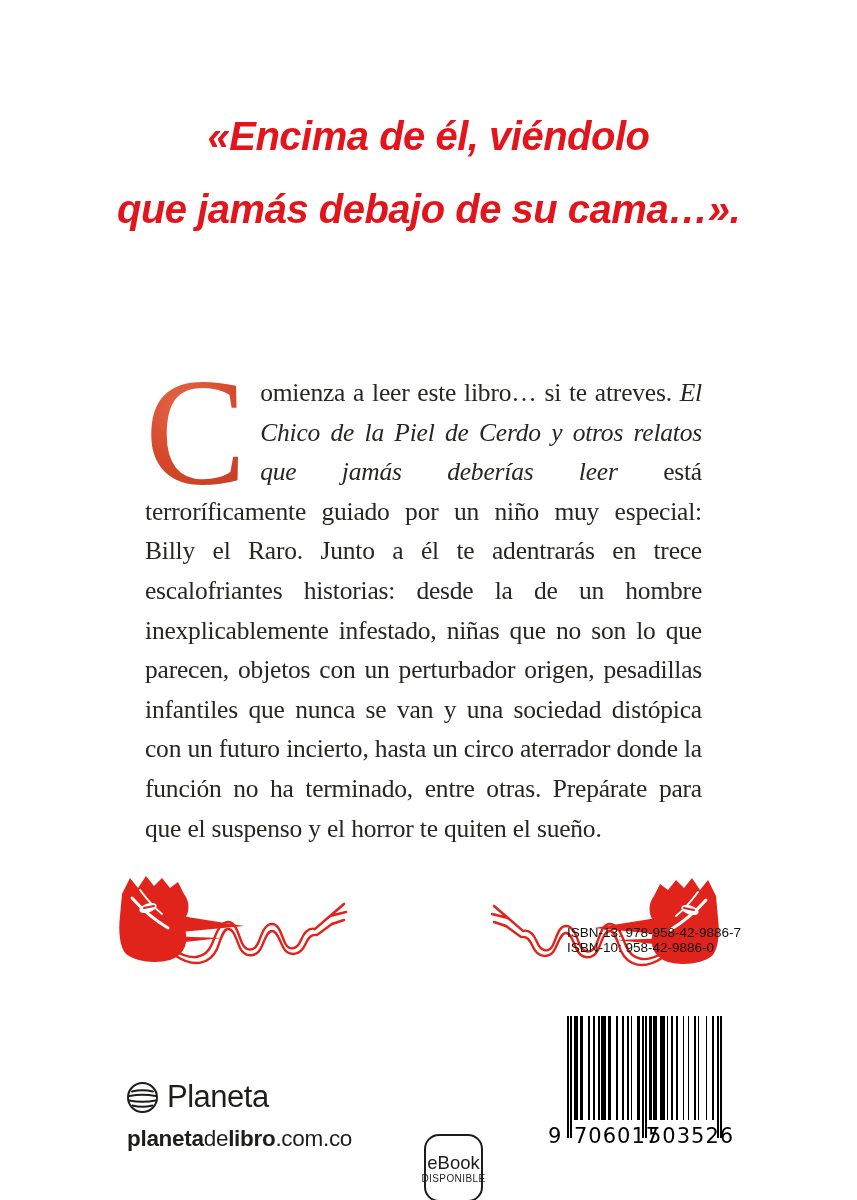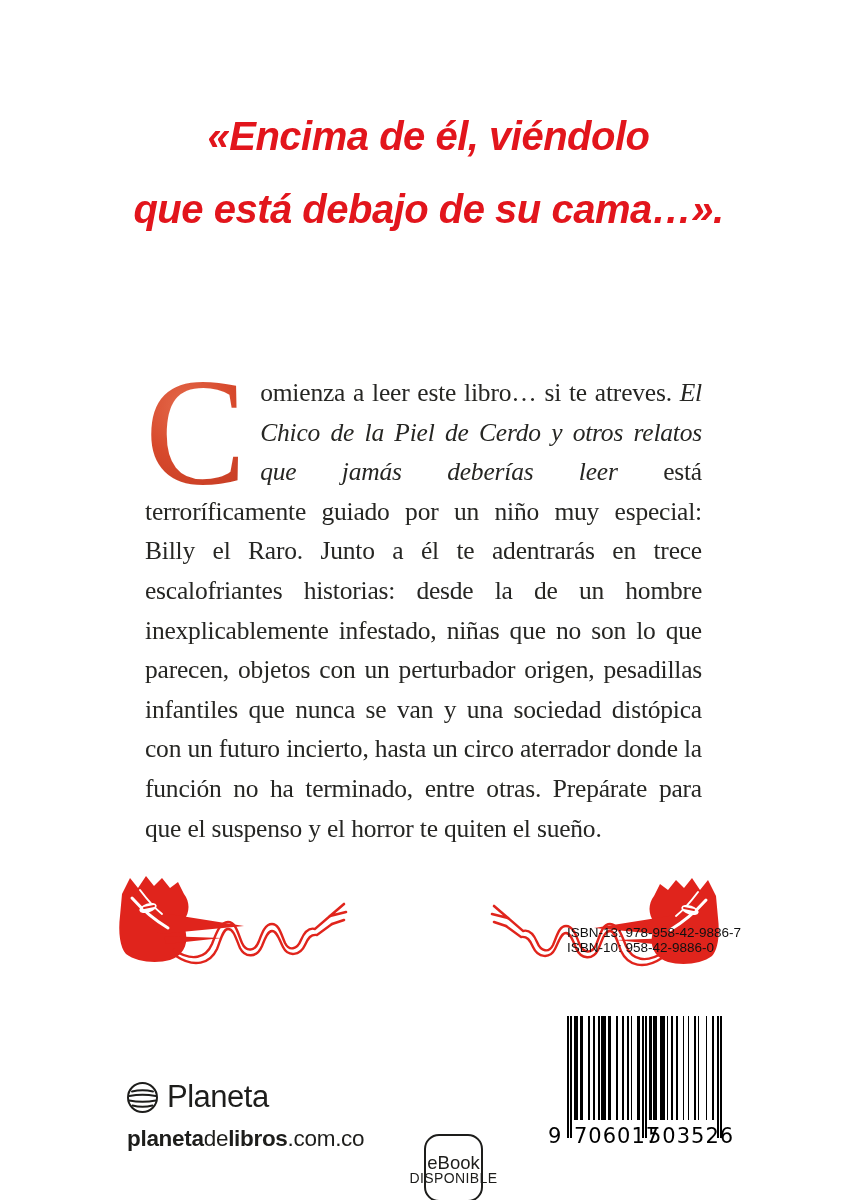--- a/index.html
+++ b/index.html
@@ -71,30 +71,30 @@
   .website .regular{font-weight:normal;}
 
   
   .ebook{
     position:absolute;left:424px;top:1134px;width:59px;height:68px;
     border:2.5px solid #1d1d1b;border-radius:15px;
     display:flex;flex-direction:column;align-items:center;justify-content:center;
     box-sizing:border-box;background:#fff;
   }
   .ebook-title{font-size:18.5px;color:#1d1d1b;line-height:20px;}
-  .ebook-sub{font-size:14px;color:#1d1d1b;letter-spacing:0.4px;line-height:11px;}
+  .ebook-sub{font-size:10px;color:#1d1d1b;letter-spacing:0.4px;line-height:11px;}
 </style>
 </head>
 <body>
 
 <div class="page">
 
   <div class="quote">
       <div>«Encima de él, viéndolo</div>
-      <div>que está debajo de su cama…».</div>
+      <div>que jamás debajo de su cama…».</div>
     </div>
 
   <div class="synopsis">
     <span class="drop-cap">C</span><span><span class="roman">omienza a leer este libro… si te atreves. </span><span class="italic">El Chico de la Piel de Cerdo y otros relatos que jamás de­berías leer</span><span class="roman"> está terroríficamente guiado por un niño muy especial: Billy el Raro. Junto a él te adentrarás en trece escalofriantes historias: desde la de un hombre inexplicablemente infestado, niñas que no son lo que parecen, objetos con un perturbador origen, pesadillas infantiles que nunca se van y una sociedad distópica con un futuro incierto, hasta un circo aterrador donde la función no ha terminado, entre otras. Prepárate para que el suspenso y el horror te quiten el sueño.</span></span>
   </div>
 
   <div class="doodle doodle-left">
     <svg width="272" height="95" viewBox="0 0 272 95">
       <g fill="none" stroke="none">
         <path d="M4,22 L12,6 L20,16 L28,4 L36,14 L44,6 L52,16 L60,10 L66,22
@@ -200,20 +200,20 @@
         <circle cx="16.5" cy="16.5" r="14.5"></circle>
         <path d="M6,10.5 Q16.5,8.2 27,10.5"></path>
         <path d="M3.4,15 Q16.5,12.6 29.6,15"></path>
         <path d="M3.2,19.5 Q16.5,22 29.8,19.5"></path>
         <path d="M6.5,24.5 Q16.5,27 26.5,24.5"></path>
       </g>
     </svg>
     <span class="publisher-name">Planeta</span>
   </div>
 
-  <div class="website"><span class="bold">planeta</span><span class="regular">de</span><span class="bold">libros</span><span class="regular">.com.co</span></div>
+  <div class="website"><span class="bold">planeta</span><span class="regular">de</span><span class="bold">libro</span><span class="regular">.com.co</span></div>
 
   <div class="ebook">
     <div class="ebook-title">eBook</div>
     <div class="ebook-sub">DISPONIBLE</div>
   </div>
 
 </div>
 
 </body></html>

